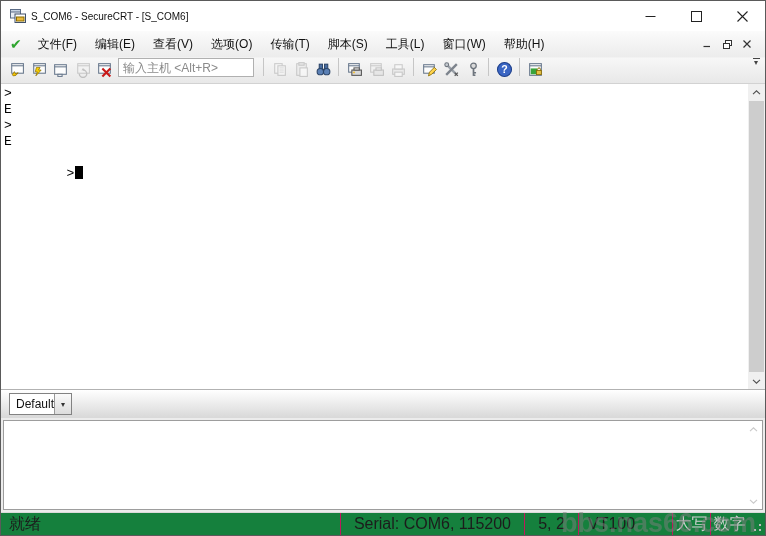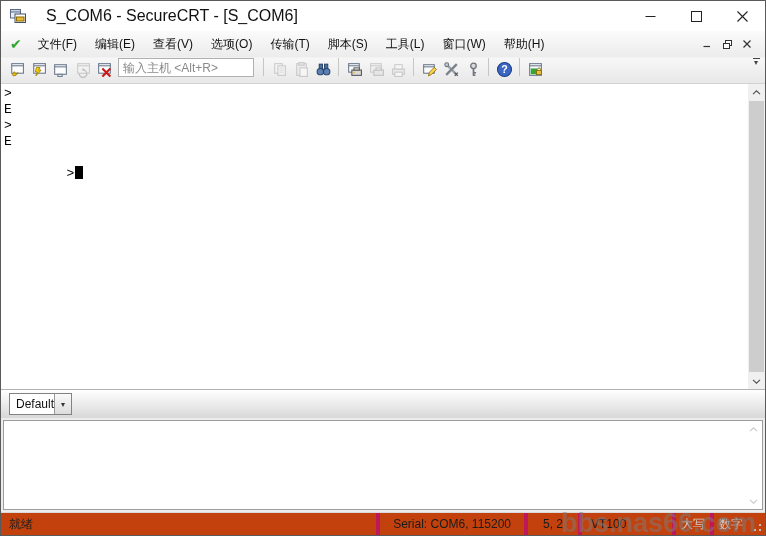--- a/index.html
+++ b/index.html
@@ -9,21 +9,21 @@
     border:1px solid #5a5a5a;
     background:#f0f0f0;
     display:flex; flex-direction:column;
     position:relative; overflow:hidden;
     font-family:"Liberation Sans", sans-serif;
     color:#111;
   }
   
   .titlebar { height:30px; background:#ffffff; display:flex; align-items:center; flex:0 0 auto; }
   .app-icon { margin-left:8px; width:18px; height:16px; flex:0 0 auto; }
-  .title-text { font-size:16px; margin-left:19px; white-space:nowrap; }
+  .title-text { font-size:10px; margin-left:4px; white-space:nowrap; }
   .tb-spacer { flex:1; }
   .win-btn { width:46px; height:30px; display:flex; align-items:center; justify-content:center; }
   
   .menubar { height:26px; background:linear-gradient(#fbfbfb,#ececec); display:flex; align-items:center; flex:0 0 auto; }
   .menu-check { margin:0 7px 0 9px; font-family:"DejaVu Sans", sans-serif; font-size:14px; font-weight:bold; color:#2ea52e; line-height:1; }
   .menu-item { font-size:12px; padding:4px 9px; white-space:nowrap; }
   .mdi-controls { display:flex; align-items:center; margin-right:8px; }
   .mdi-btn { width:20px; height:18px; display:flex; align-items:center; justify-content:center; }
   
   .toolbar { height:27px; background:linear-gradient(#f7f7f7,#e8e8e8); border-top:1px solid #f2f2f2; border-bottom:1px solid #d2d2d2; display:flex; align-items:flex-start; padding-left:4px; flex:0 0 auto; }
@@ -49,23 +49,23 @@
   .combo { height:22px; display:flex; border:1px solid #828282; background:#fff; }
   .combo-value { width:44px; font-size:12px; padding:3px 0 0 6px; }
   .combo-arrow-btn { width:17px; background:linear-gradient(#fafafa,#dcdcdc); border-left:1px solid #999; display:flex; align-items:center; justify-content:center; }
   .combo-arrow-btn span { font-size:8px; color:#333; font-family:"DejaVu Sans", sans-serif; }
   
   .cmd-area { height:94px; background:#ececec; padding:2px; flex:0 0 auto; }
   .cmd-box { height:100%; background:#fff; border:1px solid #9d9d9d; position:relative; }
   .cmd-sb { position:absolute; top:1px; right:1px; bottom:1px; width:15px; }
   .cmd-sb .sb-btn { width:15px; height:14px; }
   
-  .statusbar { height:23px; background:#c2410c; border-top:1px solid #dadada; display:flex; align-items:stretch; font-size:12px; color:#1c1c1c; flex:0 0 auto; }
+  .statusbar { height:23px; background:#15803d; border-top:1px solid #dadada; display:flex; align-items:stretch; font-size:16px; color:#1c1c1c; flex:0 0 auto; }
   .st-ready { flex:1; display:flex; align-items:center; padding-left:8px; }
-  .st-panel { display:flex; align-items:center; border-left:4px solid #be185d; white-space:nowrap; }
+  .st-panel { display:flex; align-items:center; border-left:1px solid #be185d; white-space:nowrap; }
   .st-serial { padding:0 13px; }
   .st-pos { width:54px; justify-content:center; }
   .st-size { padding:0 10px; }
   .st-emu { width:94px; padding-left:9px; }
   .st-dim { width:38px; justify-content:center; color:#cfcfcf; }
   .st-grip { width:17px; position:relative; border-left:none; }
   .grip-dot { position:absolute; width:2px; height:2px; background:#bdbdbd; }
   
   .watermark { position:absolute; left:560px; top:507px; font-size:27px; font-weight:bold;
     color:rgba(125,125,125,.5); white-space:nowrap; pointer-events:none; letter-spacing:0; z-index:5; }

